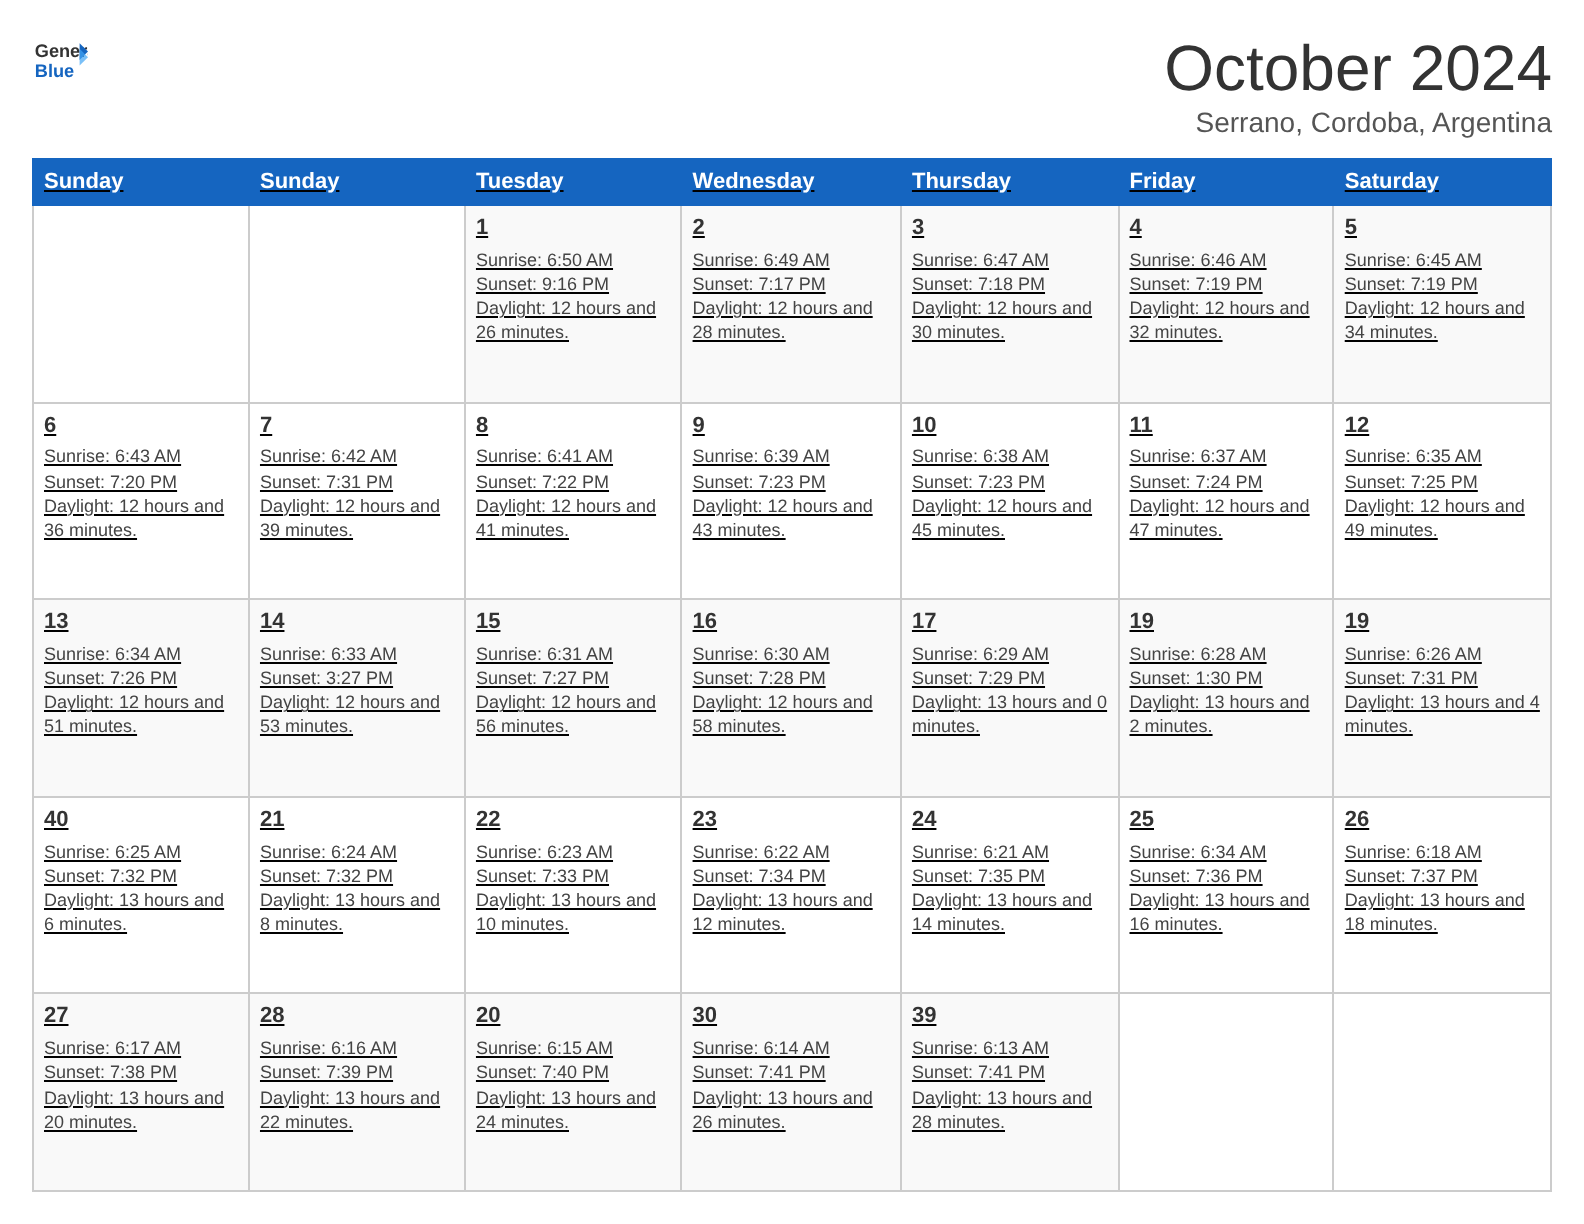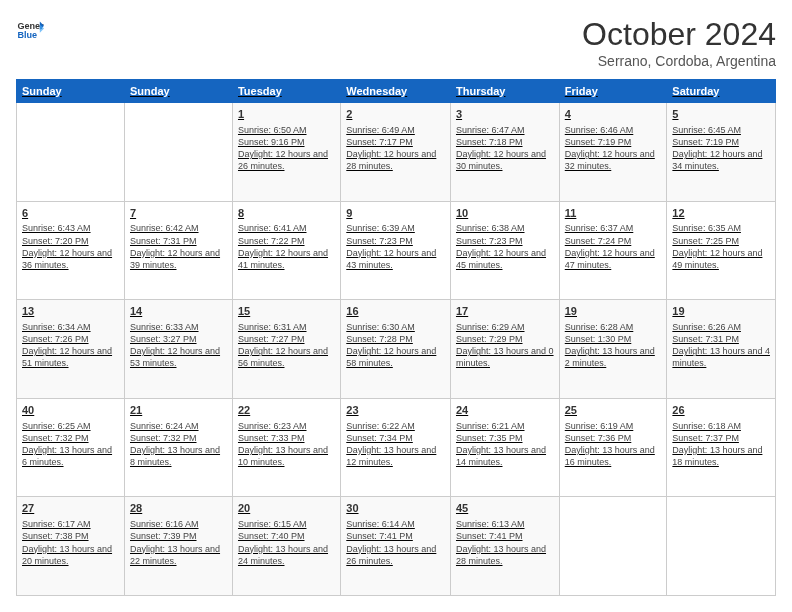--- a/index.html
+++ b/index.html
@@ -297,21 +297,21 @@
           </td>
           <td>
             <span class="day-num">24</span>
             <div class="day-info">Sunrise: 6:21 AM
 Sunset: 7:35 PM
 Daylight: 13 hours
 and 14 minutes.</div>
           </td>
           <td>
             <span class="day-num">25</span>
-            <div class="day-info">Sunrise: 6:19 AM
+            <div class="day-info">Sunrise: 6:34 AM
 Sunset: 7:36 PM
 Daylight: 13 hours
 and 16 minutes.</div>
           </td>
           <td>
             <span class="day-num">26</span>
             <div class="day-info">Sunrise: 6:18 AM
 Sunset: 7:37 PM
 Daylight: 13 hours
 and 18 minutes.</div>
@@ -340,21 +340,21 @@
 and 24 minutes.</div>
           </td>
           <td>
             <span class="day-num">30</span>
             <div class="day-info">Sunrise: 6:14 AM
 Sunset: 7:41 PM
 Daylight: 13 hours
 and 26 minutes.</div>
           </td>
           <td>
-            <span class="day-num">45</span>
+            <span class="day-num">39</span>
             <div class="day-info">Sunrise: 6:13 AM
 Sunset: 7:41 PM
 Daylight: 13 hours
 and 28 minutes.</div>
           </td>
           <td class="empty"></td>
           <td class="empty"></td>
         </tr>
       </tbody>
   </table>

